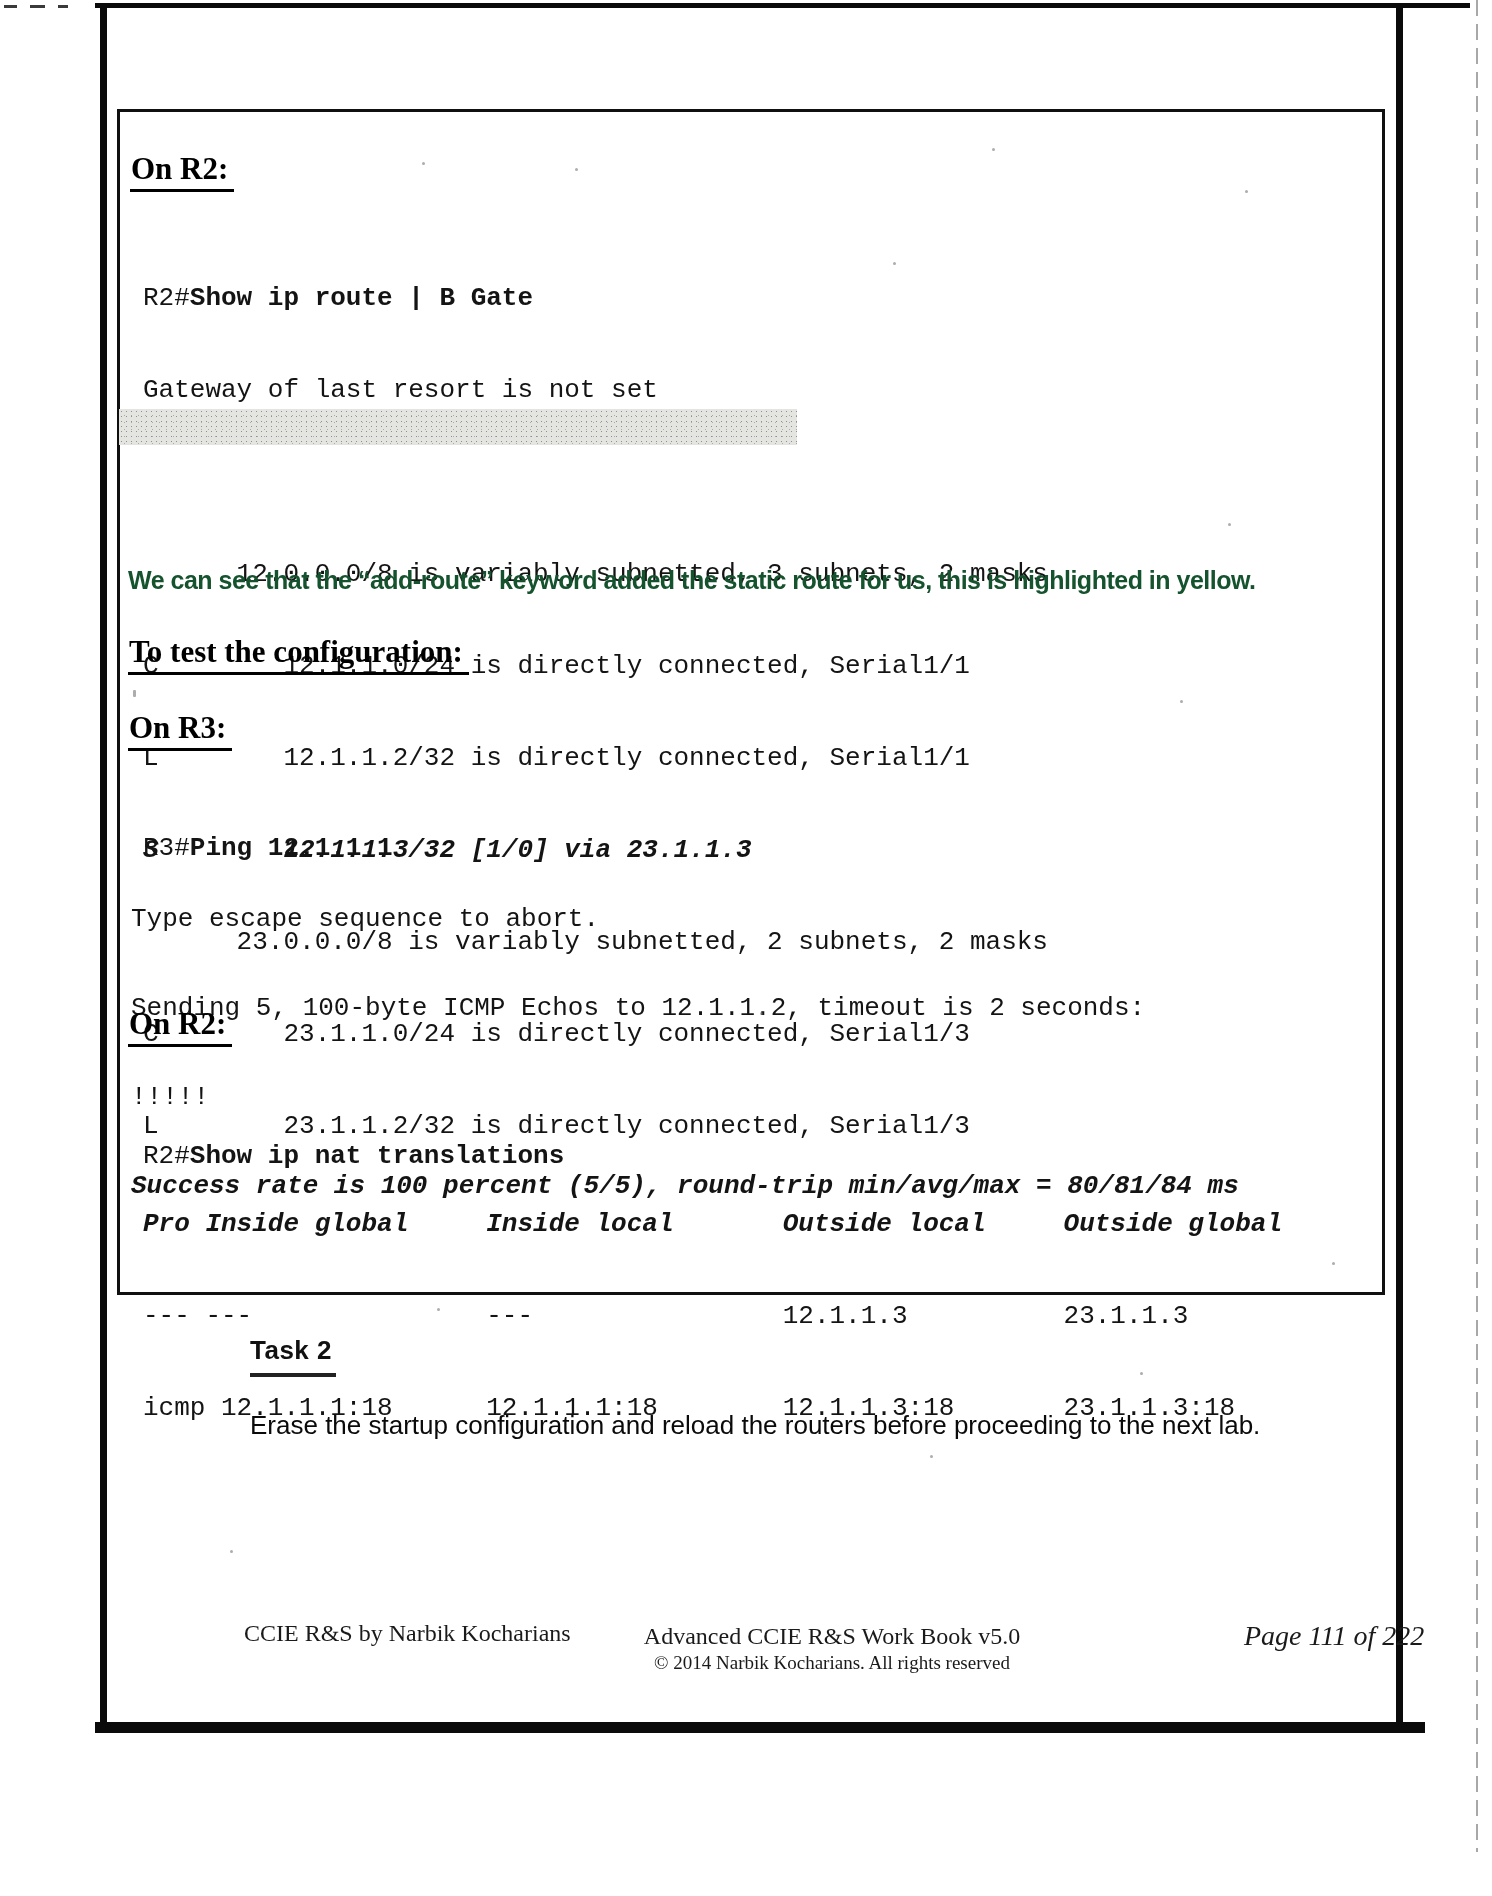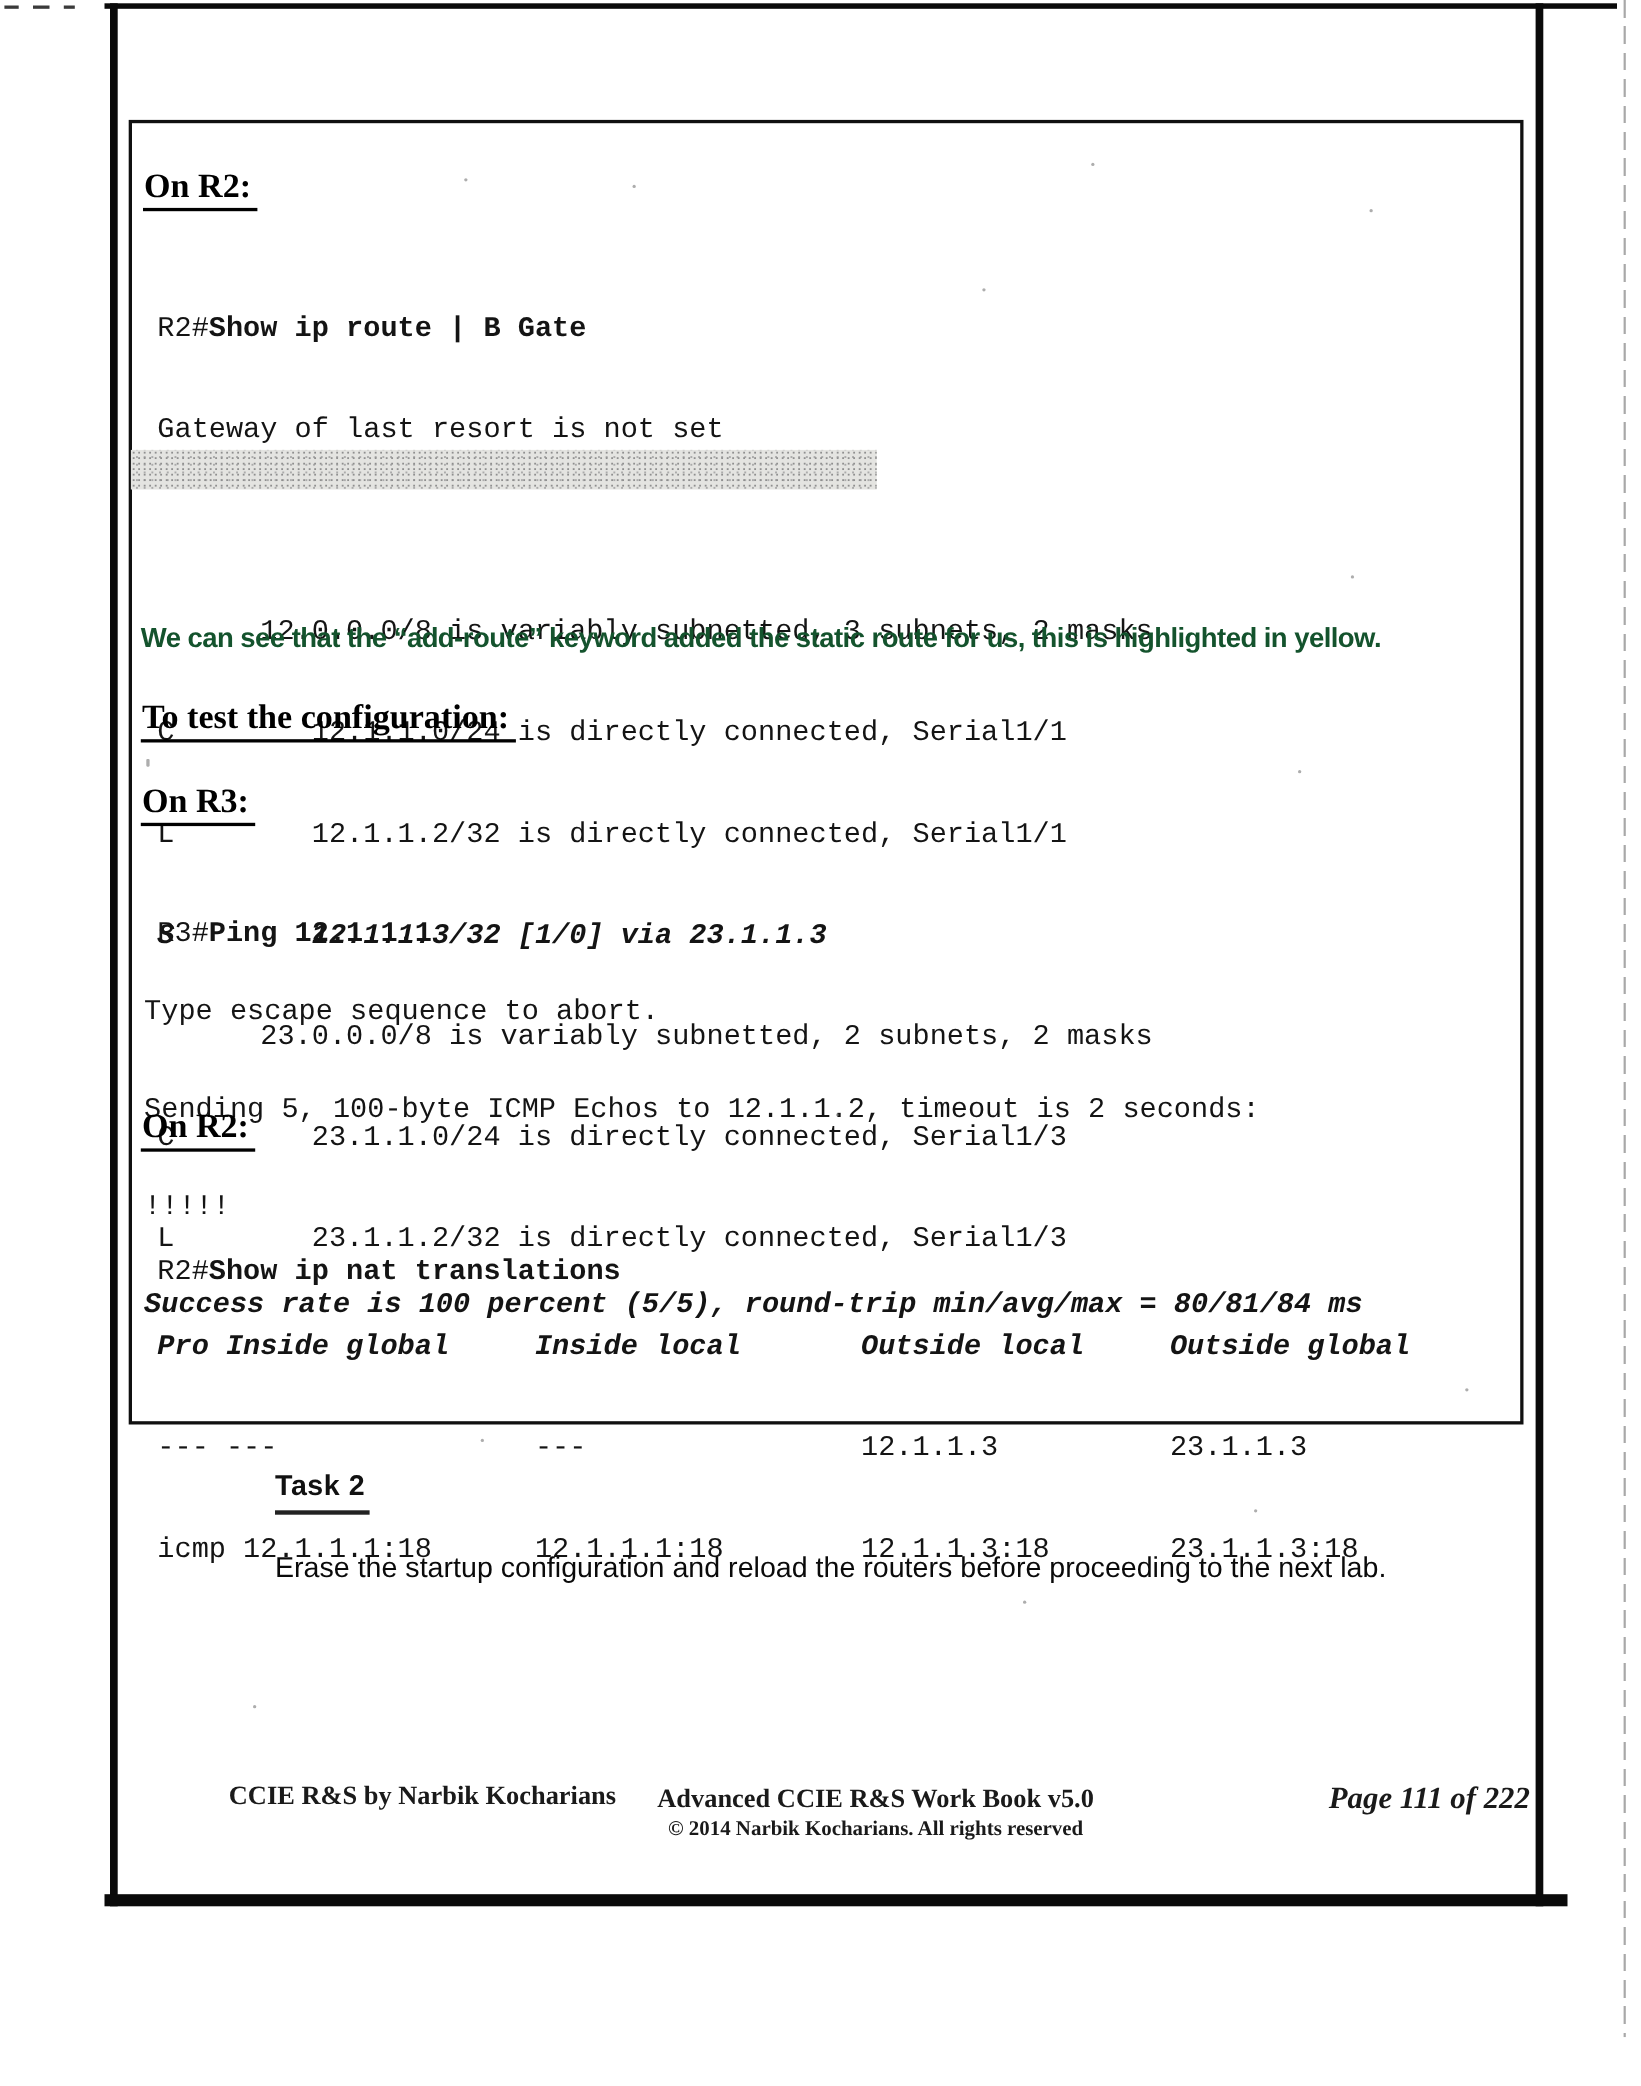--- a/index.html
+++ b/index.html
@@ -41,21 +41,21 @@
   
   .note{position:absolute;left:128px;top:566px;font-family:"Liberation Sans",sans-serif;
         font-weight:bold;font-size:25px;letter-spacing:-0.5px;color:#14532d;white-space:nowrap;}
   
   .task-title{position:absolute;left:250px;top:1330px;font-family:"Liberation Sans",sans-serif;
               font-weight:bold;font-size:26px;line-height:40px;letter-spacing:0.5px;color:#111;
               border-bottom:4px solid #222;padding:0 4px 3px 0;}
   .task-body{position:absolute;left:250px;top:1408px;width:1012px;
              font-family:"Liberation Sans",sans-serif;font-size:26px;line-height:35px;color:#0a0a0a;}
   
-  .f{position:absolute;font-family:"Liberation Serif",serif;font-weight:bold;color:#1a1a1a;}
+  .f{position:absolute;font-family:"Liberation Serif",serif;font-weight:normal;color:#1a1a1a;margin-left:36px;}
   .f-left{left:208px;top:1620px;font-size:24px;}
   .f-center{left:596px;top:1620px;width:400px;text-align:center;}
   .f-center .t{font-size:24px;line-height:32px;}
   .f-center .c{font-size:19px;line-height:22px;}
   .f-right{left:1208px;top:1620px;font-size:28px;font-style:italic;}
   
   .speck{position:absolute;width:3px;height:3px;border-radius:50%;background:#6a6a6a;opacity:.55;}
 </style>
 </head>
 <body>

